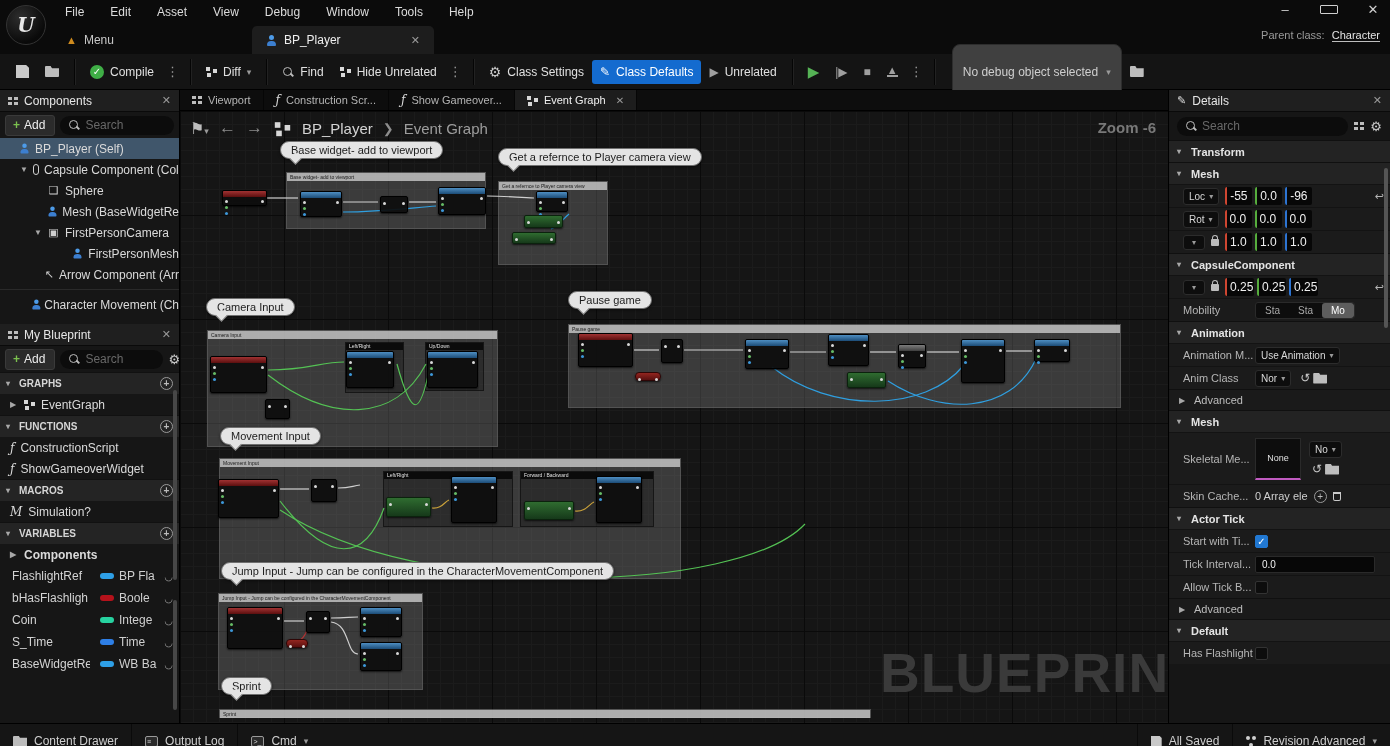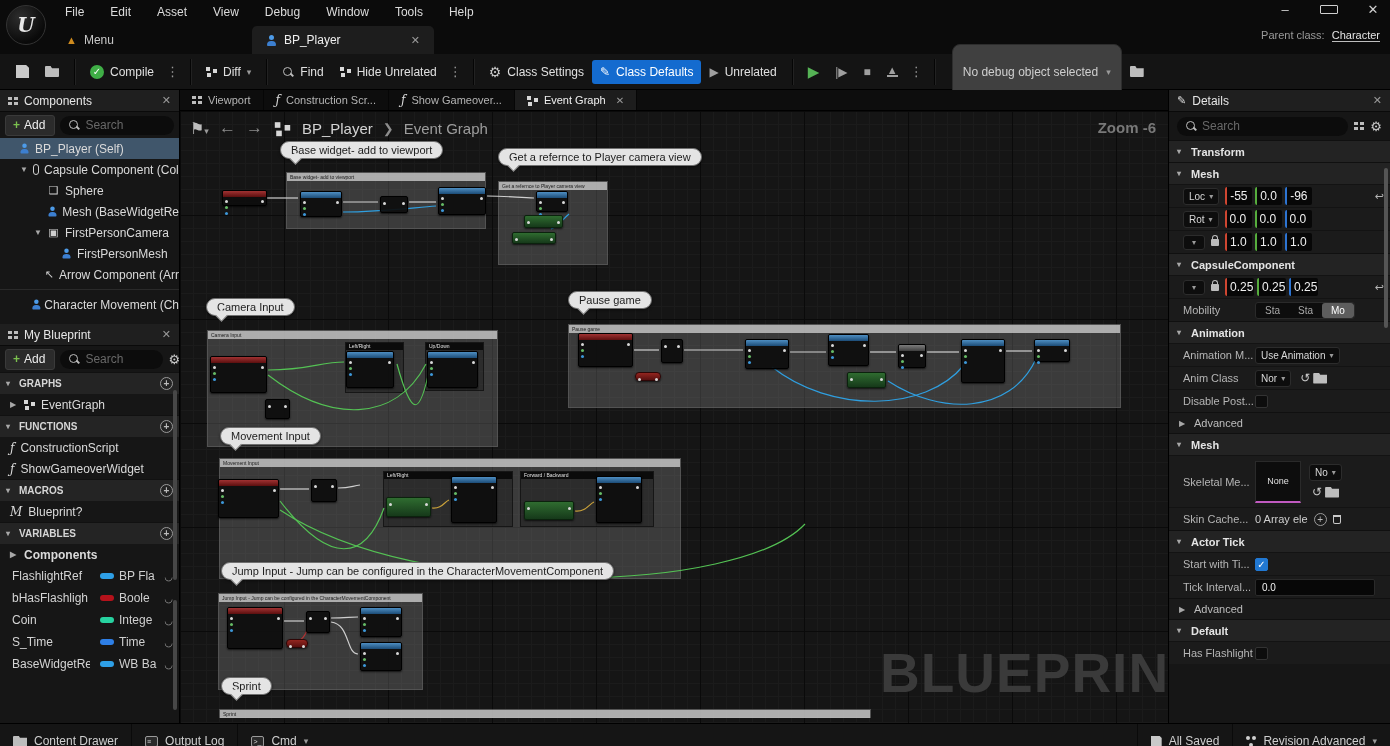--- a/index.html
+++ b/index.html
@@ -292,21 +292,21 @@
       <div class="tree-row" style="padding-left: 34px;">
         <div class="exp"></div>
         <div class="ic-person" style="transform: scale(0.9);"></div>
         <div>Mesh (BaseWidgetRe</div>
       </div>
       <div class="tree-row" style="padding-left: 34px;">
         <div class="exp">▼</div>
         <div class="ti">▣</div>
         <div>FirstPersonCamera</div>
       </div>
-      <div class="tree-row" style="padding-left: 48px;">
+      <div class="tree-row" style="padding-left: 48px; justify-content: flex-end;">
         <div class="exp"></div>
         <div class="ic-person" style="transform: scale(0.9);"></div>
         <div>FirstPersonMesh</div>
       </div>
       <div class="tree-row" style="padding-left: 34px;">
         <div class="exp"></div>
         <div class="ti">↖</div>
         <div>Arrow Component (Arr</div>
       </div>
       <div class="tree-sep"></div>
@@ -357,21 +357,21 @@
         <div class="fn-ic">ƒ</div>
         <div>ShowGameoverWidget</div>
       </div>
       <div class="sec-head">
         <div class="exp">▾</div>
         <div>MACROS</div>
         <div class="plus">+</div>
       </div>
       <div class="bp-item">
         <div class="fn-ic">M</div>
-        <div>Blueprint?</div>
+        <div>Simulation?</div>
       </div>
       <div class="sec-head">
         <div class="exp">▾</div>
         <div>VARIABLES</div>
         <div class="plus">+</div>
       </div>
       <div class="bp-item" style="font-weight: bold;">
         <div class="exp">▶</div>
         <div>Components</div>
       </div>
@@ -679,24 +679,20 @@
       </div>
       <div class="d-row">
         <div class="d-label">Anim Class</div>
         <div class="mini-dd">
           <span>Nor</span>
           <span class="chev">▾</span>
         </div>
         <div class="icon-btn">↺</div>
         <div class="ic-folder"></div>
       </div>
-      <div class="d-row">
-        <div class="d-label">Disable Post...</div>
-        <div class="chk"></div>
-      </div>
       <div class="d-adv">
         <div class="exp">▶</div>
         <div>Advanced</div>
       </div>
       <div class="d-sec">
         <div class="exp">▾</div>
         <div>Mesh</div>
       </div>
       <div class="d-row" style="min-height: 52px;">
         <div class="d-label">Skeletal Me...</div>
@@ -723,20 +719,24 @@
         <div>Actor Tick</div>
       </div>
       <div class="d-row">
         <div class="d-label">Start with Ti...</div>
         <div class="chk on">✓</div>
       </div>
       <div class="d-row">
         <div class="d-label">Tick Interval...</div>
         <input class="d-input" value="0.0" style="">
       </div>
+      <div class="d-row">
+        <div class="d-label">Allow Tick B...</div>
+        <div class="chk"></div>
+      </div>
       <div class="d-adv">
         <div class="exp">▶</div>
         <div>Advanced</div>
       </div>
       <div class="d-sec">
         <div class="exp">▾</div>
         <div>Default</div>
       </div>
       <div class="d-row">
         <div class="d-label">Has Flashlight</div>

